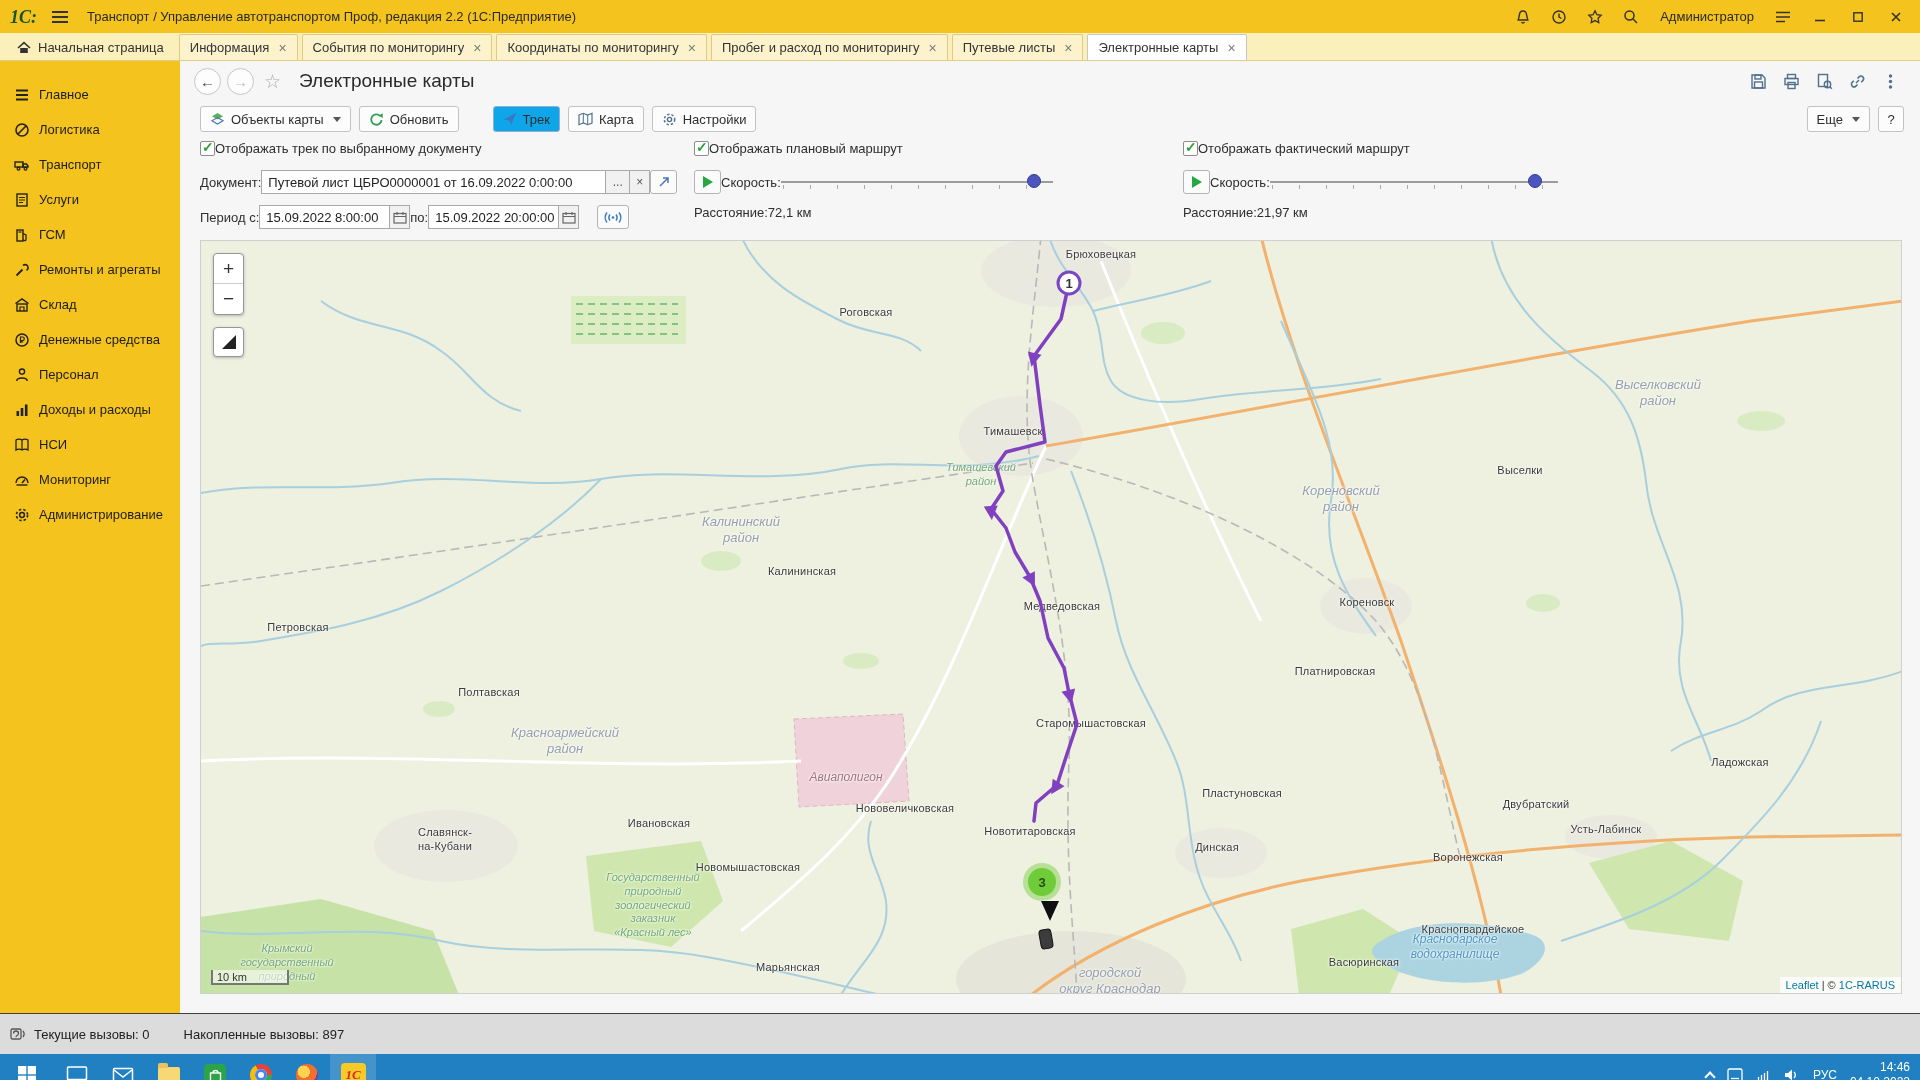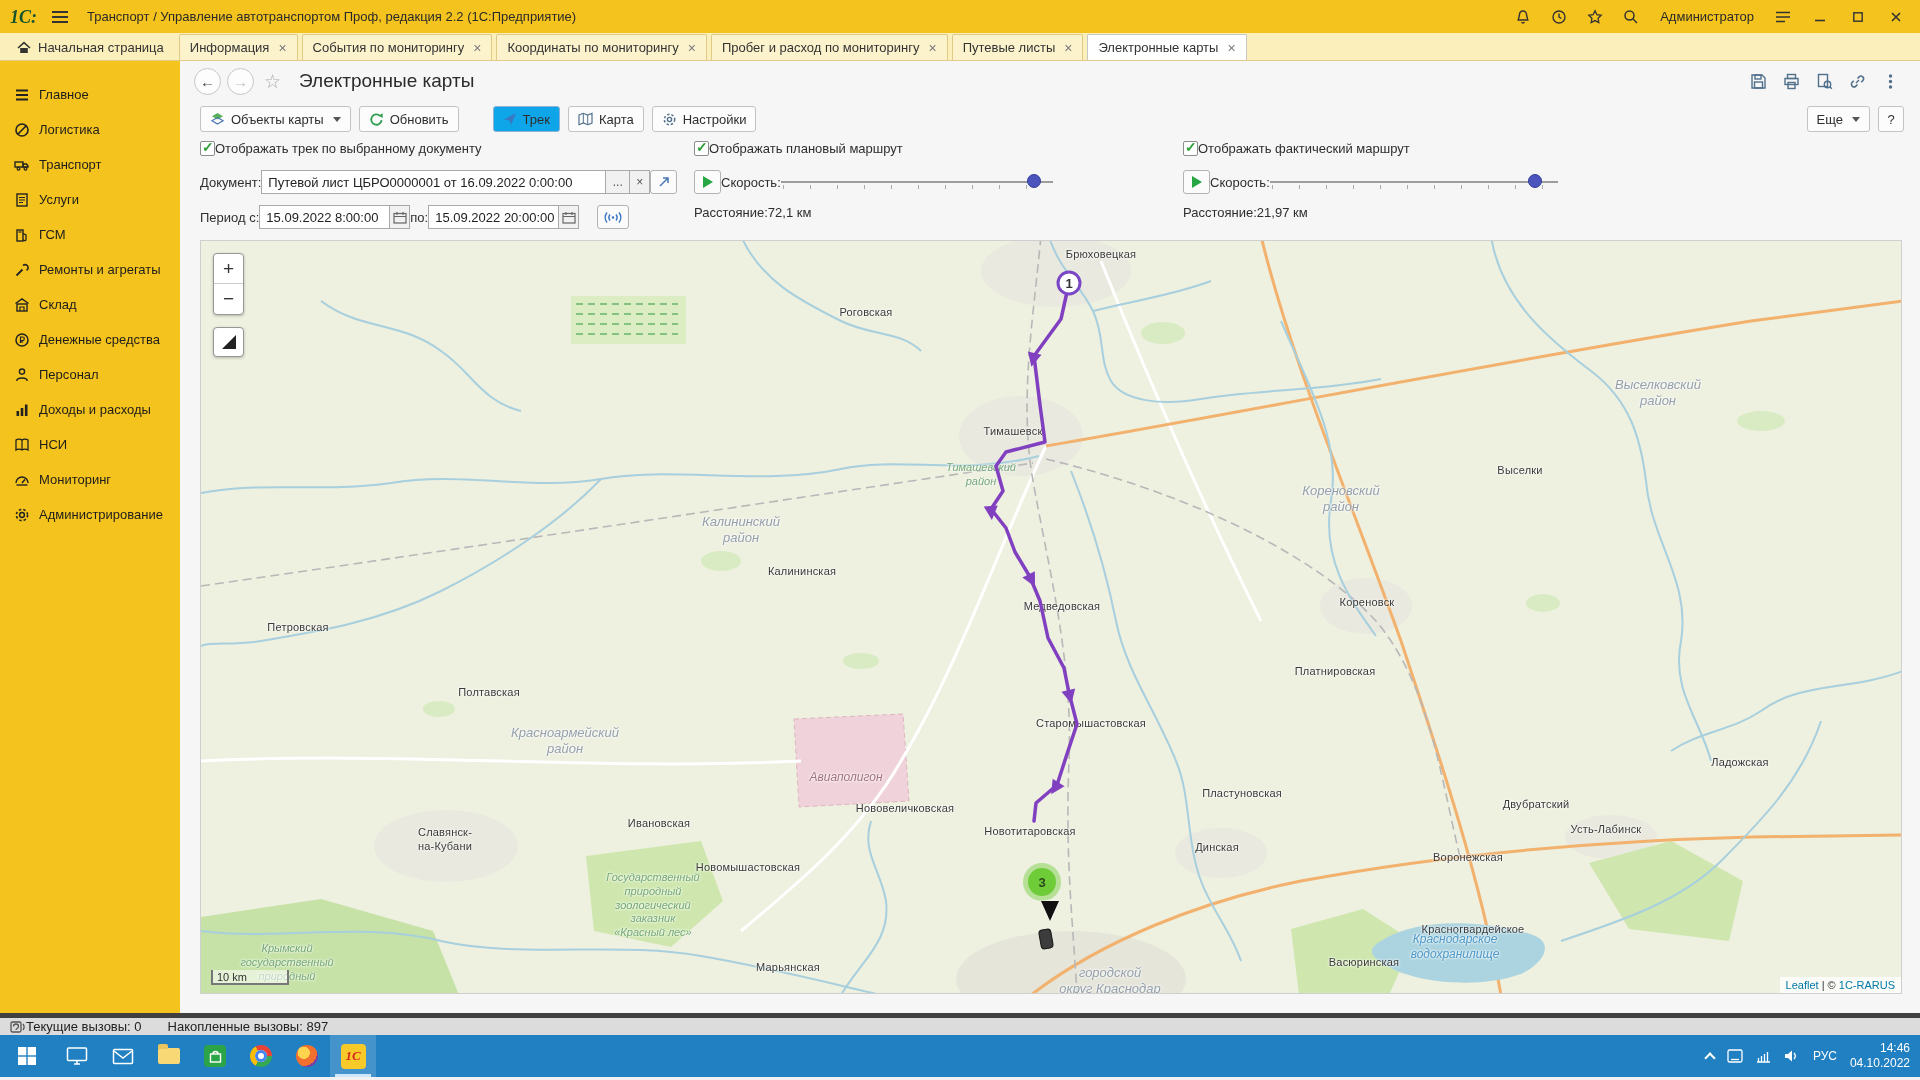--- a/index.html
+++ b/index.html
@@ -87,21 +87,21 @@
 .map-zoom{position:absolute;left:12px;top:12px;width:31px;border:1px solid #979797;border-radius:4px;background:#fff;box-shadow:0 1px 3px rgba(0,0,0,.25);overflow:hidden;z-index:10}
 .zbtn{height:30px;display:flex;align-items:center;justify-content:center;font-size:19px;color:#333;cursor:pointer}
 .zbtn:first-child{border-bottom:1px solid #ccc}
 .map-tool{position:absolute;left:12px;top:86px;width:31px;height:30px;background:#fff;border:1px solid #979797;border-radius:4px;display:flex;align-items:center;justify-content:center;box-shadow:0 1px 3px rgba(0,0,0,.25);z-index:10;cursor:pointer}
 .tool-tri{width:0;height:0;border-left:14px solid transparent;border-bottom:14px solid #222}
 .map-scale{position:absolute;left:10px;bottom:8px;background:rgba(255,255,255,.55);font-size:11px;color:#333;padding:1px 4px 0;border:2px solid #777;border-top:none;width:78px;z-index:10}
 .map-attr{position:absolute;right:0;bottom:0;background:rgba(255,255,255,.78);font-size:11px;padding:2px 6px;color:#333;z-index:10}
 .map-attr .blue{color:#0078a8}
 
 
-.statusbar{height:22px;background:#dcdcdc;border-top:5px solid #404040;display:flex;align-items:center;padding:0 10px;font-size:13px;color:#222;gap:0}
+.statusbar{height:41px;background:#dcdcdc;border-top:1px solid #404040;display:flex;align-items:center;padding:0 10px;font-size:13px;color:#222;gap:8px}
 .statusbar .sb-txt{margin-right:26px}
 .taskbar{height:42px;background:#2180c2;display:flex;align-items:center;color:#fff}
 .tb-start{width:54px;height:42px;display:flex;align-items:center;justify-content:center;cursor:pointer}
 .tb-app{width:46px;height:42px;display:flex;align-items:center;justify-content:center;position:relative;cursor:pointer}
 .tb-app.active{background:rgba(255,255,255,.16)}
 .tb-app.active::after{content:"";position:absolute;left:5px;right:5px;bottom:0;height:3px;background:#cfe7fa}
 .folder{width:22px;height:16px;background:#f8d775;border-radius:2px;position:relative}
 .folder::before{content:"";position:absolute;left:0;top:-4px;width:10px;height:5px;background:#e9c45c;border-radius:2px 2px 0 0}
 .store{width:22px;height:22px;background:#2aa447;border-radius:4px;display:flex;align-items:center;justify-content:center}
 .chrome{width:22px;height:22px;border-radius:50%;background:conic-gradient(from -30deg,#ea4335 0 120deg,#34a853 0 240deg,#fbbc05 0 360deg);position:relative}

